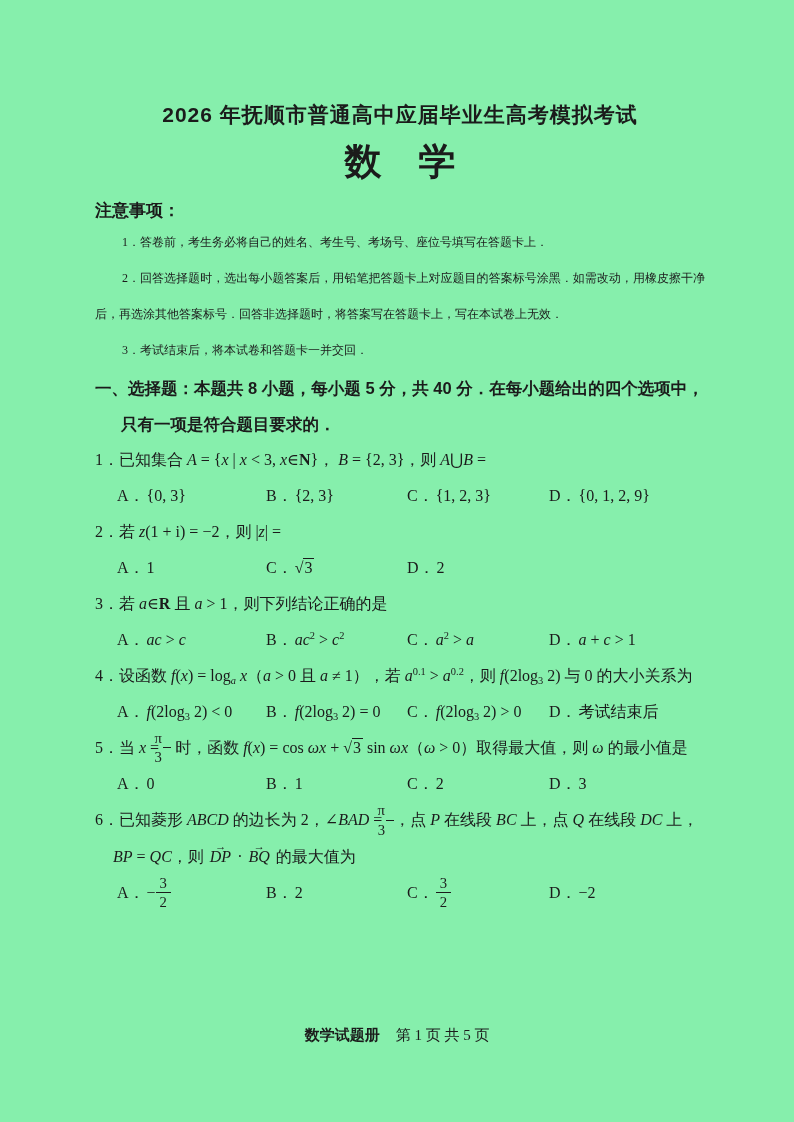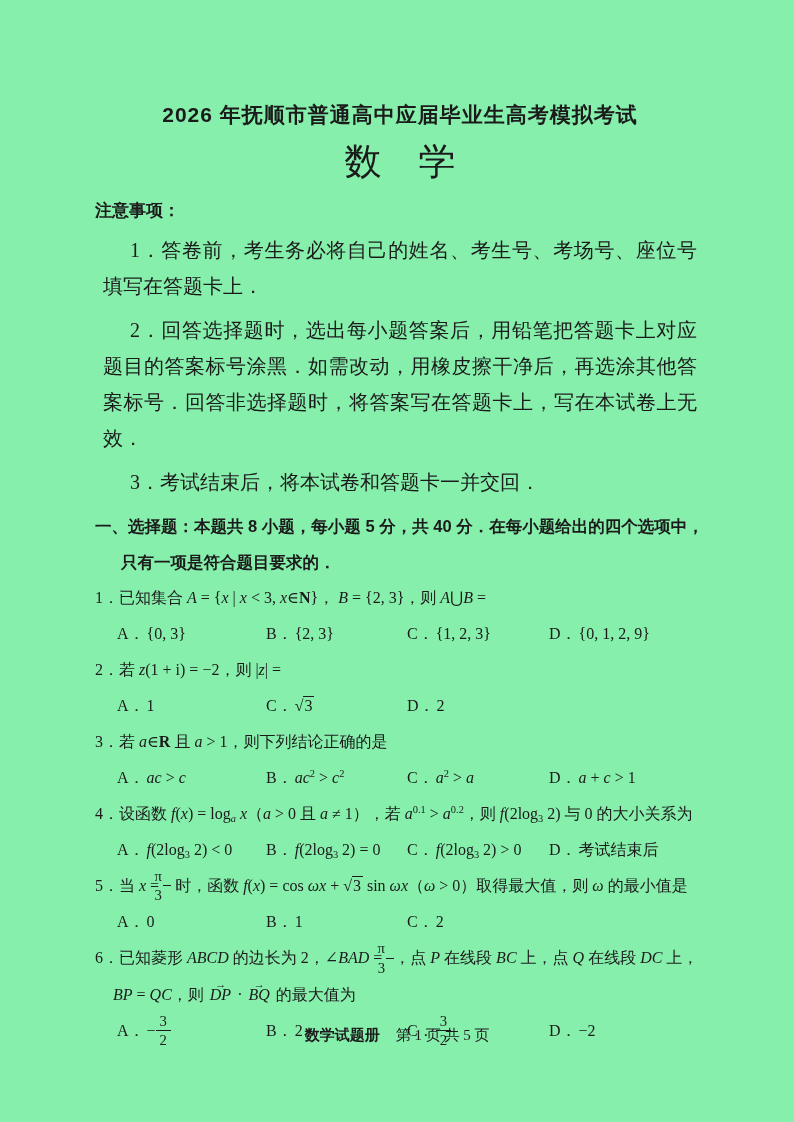--- a/index.html
+++ b/index.html
@@ -15,30 +15,30 @@
   .content{position:absolute;left:95px;top:0;width:610px;}
   .title{
     margin:0;padding-top:100px;
     font-family:"Liberation Sans","DejaVu Sans",sans-serif;
     font-weight:bold;font-size:21px;line-height:30px;
     text-align:center;letter-spacing:1px;
   }
   .subject{
     margin-top:8px;
     font-family:"Liberation Sans","DejaVu Sans",sans-serif;
-    font-weight:normal;font-size:37px;line-height:48px;
+    font-weight:bold;font-size:37px;line-height:48px;
     text-align:center;
   }
   .notice-heading{
     margin-top:12px;
     font-family:"Liberation Sans","DejaVu Sans",sans-serif;
     font-weight:bold;font-size:17px;line-height:26px;
   }
   .para{
-    margin:8px;font-size:20px;line-height:36px;
+    margin:0;font-size:12px;line-height:36px;
     text-indent:27px;text-align:justify;
   }
   .section-heading{
     margin-top:2px;
     font-family:"Liberation Sans","DejaVu Sans",sans-serif;
     font-weight:bold;font-size:16.5px;line-height:36px;
     padding-left:26px;text-indent:-26px;
   }
   .q{margin:0;}
   .stem{
@@ -139,20 +139,21 @@
         <span class="opt"><span class="ol">D．</span><span class="ot">考试结束后</span></span>
       </div>
     </div>
 
     <div class="q">
       <p class="stem">5．当 <i>x</i> = <span class="frac"><span class="fn">π</span><span class="fd">3</span></span> 时，函数 <i>f</i>(<i>x</i>) = cos <i>ωx</i> + <span class="sqrt">√<span class="sqb">3</span></span> sin <i>ωx</i>（<i>ω</i> &gt; 0）取得最大值，则 <i>ω</i> 的最小值是</p>
       <div class="opts">
         <span class="opt"><span class="ol">A．</span><span class="ot">0</span></span>
         <span class="opt"><span class="ol">B．</span><span class="ot">1</span></span>
         <span class="opt"><span class="ol">C．</span><span class="ot">2</span></span>
+        <span class="opt"><span class="ol">D．</span><span class="ot">3</span></span>
       </div>
     </div>
 
     <div class="q">
       <p class="stem">6．已知菱形 <i>ABCD</i> 的边长为 2，∠<i>BAD</i> = <span class="frac"><span class="fn">π</span><span class="fd">3</span></span>，点 <i>P</i> 在线段 <i>BC</i> 上，点 <i>Q</i> 在线段 <i>DC</i> 上，</p>
       <p class="stem2"><i>BP</i> = <i>QC</i>，则 <span class="vec"><i>DP</i></span> · <span class="vec"><i>BQ</i></span> 的最大值为</p>
       <div class="opts">
         <span class="opt"><span class="ol">A．</span><span class="ot">−<span class="frac"><span class="fn">3</span><span class="fd">2</span></span></span></span>
         <span class="opt"><span class="ol">B．</span><span class="ot">2</span></span>
         <span class="opt"><span class="ol">C．</span><span class="ot"><span class="frac"><span class="fn">3</span><span class="fd">2</span></span></span></span>

